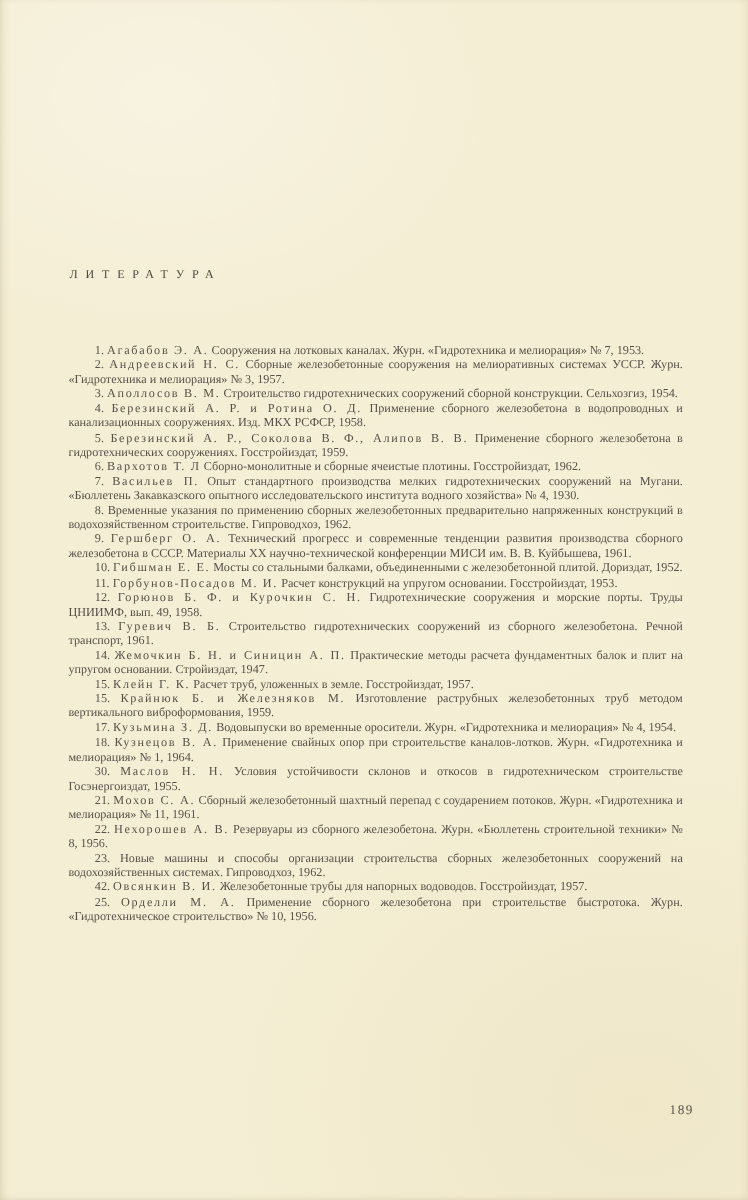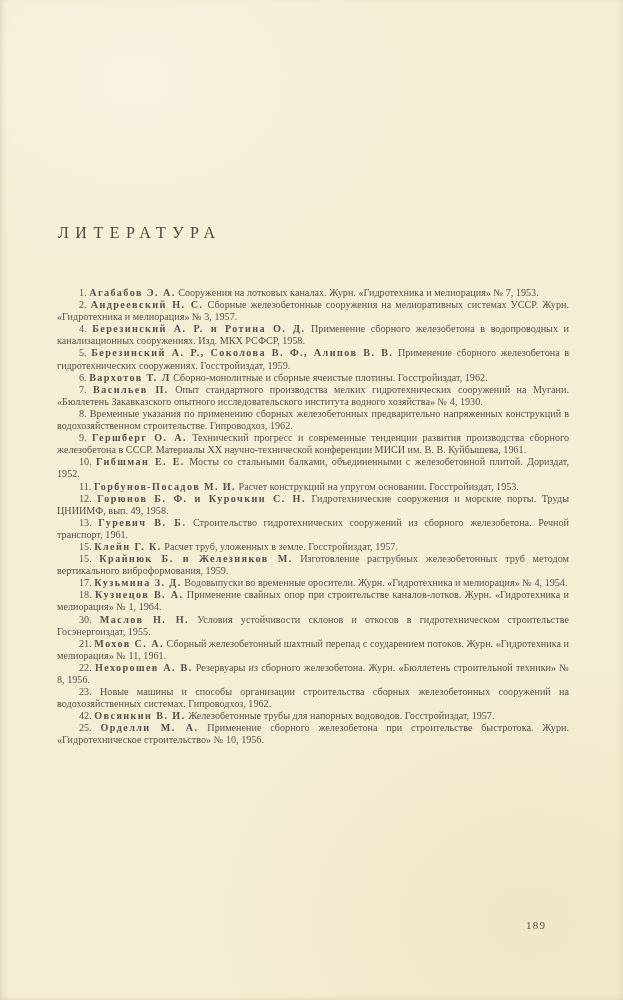--- a/index.html
+++ b/index.html
@@ -20,21 +20,21 @@
       inset 0 -4px 8px -6px rgba(148,128,88,0.22);
     overflow: hidden;
     font-family: "Liberation Serif", serif;
     color: #57514b;
   }
 
   .title {
     position: absolute;
     left: 58px;
     top: 224px;
-    font-size: 16px;
+    font-size: 10px;
     font-weight: normal;
     letter-spacing: 6.5px;
     color: #4e4941;
     margin: 0;
   }
 
   .refs {
     position: absolute;
     left: 57px;
     top: 287px;
@@ -43,51 +43,53 @@
     line-height: 12.1px;
     text-align: justify;
     color: #57514b;
   }
 
   .entry {
     margin: 0;
     text-indent: 22px;
   }
 
-  .ref-author { letter-spacing: 1.4px; font-weight: bold; }
+  .ref-author { letter-spacing: 1.4px; }
 
   .page-number {
     position: absolute;
-    left: 526px;
+    left: 558px;
     top: 919px;
     font-size: 11px;
     letter-spacing: 1.2px;
     color: #57514b;
   }
 </style>
 </head>
 <body>
 
 <div class="page">
 
   <h1 class="title">ЛИТЕРАТУРА</h1>
 
   <div class="refs">
     <p class="entry"><span class="ref-num">1.</span> <span class="ref-author">Агабабов Э. А.</span> <span class="ref-text">Сооружения на лотковых каналах. Журн. «Гидротехника и мелиорация» № 7, 1953.</span></p>
     <p class="entry"><span class="ref-num">2.</span> <span class="ref-author">Андреевский Н. С.</span> <span class="ref-text">Сборные железобетонные сооружения на мелиоративных системах УССР. Журн. «Гидротехника и мелиорация» № 3, 1957.</span></p>
+    <p class="entry"><span class="ref-num">3.</span> <span class="ref-author">Аполлосов В. М.</span> <span class="ref-text">Строительство гидротехнических сооружений сборной конструкции. Сельхозгиз, 1954.</span></p>
     <p class="entry"><span class="ref-num">4.</span> <span class="ref-author">Березинский А. Р. и Ротина О. Д.</span> <span class="ref-text">Применение сборного железобетона в водопроводных и канализационных сооружениях. Изд. МКХ РСФСР, 1958.</span></p>
     <p class="entry"><span class="ref-num">5.</span> <span class="ref-author">Березинский А. Р., Соколова В. Ф., Алипов В. В.</span> <span class="ref-text">Применение сборного железобетона в гидротехнических сооружениях. Госстройиздат, 1959.</span></p>
     <p class="entry"><span class="ref-num">6.</span> <span class="ref-author">Вархотов Т. Л</span> <span class="ref-text">Сборно-монолитные и сборные ячеистые плотины. Госстройиздат, 1962.</span></p>
     <p class="entry"><span class="ref-num">7.</span> <span class="ref-author">Васильев П.</span> <span class="ref-text">Опыт стандартного производства мелких гидротехнических сооружений на Мугани. «Бюллетень Закавказского опытного исследовательского института водного хозяйства» № 4, 1930.</span></p>
     <p class="entry"><span class="ref-num">8.</span> <span class="ref-author"></span> <span class="ref-text">Временные указания по применению сборных железобетонных предварительно напряженных конструкций в водохозяйственном строительстве. Гипроводхоз, 1962.</span></p>
     <p class="entry"><span class="ref-num">9.</span> <span class="ref-author">Гершберг О. А.</span> <span class="ref-text">Технический прогресс и современные тенденции развития производства сборного железобетона в СССР. Материалы XX научно-технической конференции МИСИ им. В. В. Куйбышева, 1961.</span></p>
     <p class="entry"><span class="ref-num">10.</span> <span class="ref-author">Гибшман Е. Е.</span> <span class="ref-text">Мосты со стальными балками, объединенными с железобетонной плитой. Дориздат, 1952.</span></p>
     <p class="entry"><span class="ref-num">11.</span> <span class="ref-author">Горбунов-Посадов М. И.</span> <span class="ref-text">Расчет конструкций на упругом основании. Госстройиздат, 1953.</span></p>
     <p class="entry"><span class="ref-num">12.</span> <span class="ref-author">Горюнов Б. Ф. и Курочкин С. Н.</span> <span class="ref-text">Гидротехнические сооружения и морские порты. Труды ЦНИИМФ, вып. 49, 1958.</span></p>
     <p class="entry"><span class="ref-num">13.</span> <span class="ref-author">Гуревич В. Б.</span> <span class="ref-text">Строительство гидротехнических сооружений из сборного железобетона. Речной транспорт, 1961.</span></p>
+    <p class="entry"><span class="ref-num">14.</span> <span class="ref-author">Жемочкин Б. Н. и Синицин А. П.</span> <span class="ref-text">Практические методы расчета фундаментных балок и плит на упругом основании. Стройиздат, 1947.</span></p>
     <p class="entry"><span class="ref-num">15.</span> <span class="ref-author">Клейн Г. К.</span> <span class="ref-text">Расчет труб, уложенных в земле. Госстройиздат, 1957.</span></p>
     <p class="entry"><span class="ref-num">15.</span> <span class="ref-author">Крайнюк Б. и Железняков М.</span> <span class="ref-text">Изготовление раструбных железобетонных труб методом вертикального виброформования, 1959.</span></p>
     <p class="entry"><span class="ref-num">17.</span> <span class="ref-author">Кузьмина З. Д.</span> <span class="ref-text">Водовыпуски во временные оросители. Журн. «Гидротехника и мелиорация» № 4, 1954.</span></p>
     <p class="entry"><span class="ref-num">18.</span> <span class="ref-author">Кузнецов В. А.</span> <span class="ref-text">Применение свайных опор при строительстве каналов-лотков. Журн. «Гидротехника и мелиорация» № 1, 1964.</span></p>
     <p class="entry"><span class="ref-num">30.</span> <span class="ref-author">Маслов Н. Н.</span> <span class="ref-text">Условия устойчивости склонов и откосов в гидротехническом строительстве Госэнергоиздат, 1955.</span></p>
     <p class="entry"><span class="ref-num">21.</span> <span class="ref-author">Мохов С. А.</span> <span class="ref-text">Сборный железобетонный шахтный перепад с соударением потоков. Журн. «Гидротехника и мелиорация» № 11, 1961.</span></p>
     <p class="entry"><span class="ref-num">22.</span> <span class="ref-author">Нехорошев А. В.</span> <span class="ref-text">Резервуары из сборного железобетона. Журн. «Бюллетень строительной техники» № 8, 1956.</span></p>
     <p class="entry"><span class="ref-num">23.</span> <span class="ref-author"></span> <span class="ref-text">Новые машины и способы организации строительства сборных железобетонных сооружений на водохозяйственных системах. Гипроводхоз, 1962.</span></p>
     <p class="entry"><span class="ref-num">42.</span> <span class="ref-author">Овсянкин В. И.</span> <span class="ref-text">Железобетонные трубы для напорных водоводов. Госстройиздат, 1957.</span></p>
     <p class="entry"><span class="ref-num">25.</span> <span class="ref-author">Орделли М. А.</span> <span class="ref-text">Применение сборного железобетона при строительстве быстротока. Журн. «Гидротехническое строительство» № 10, 1956.</span></p>

